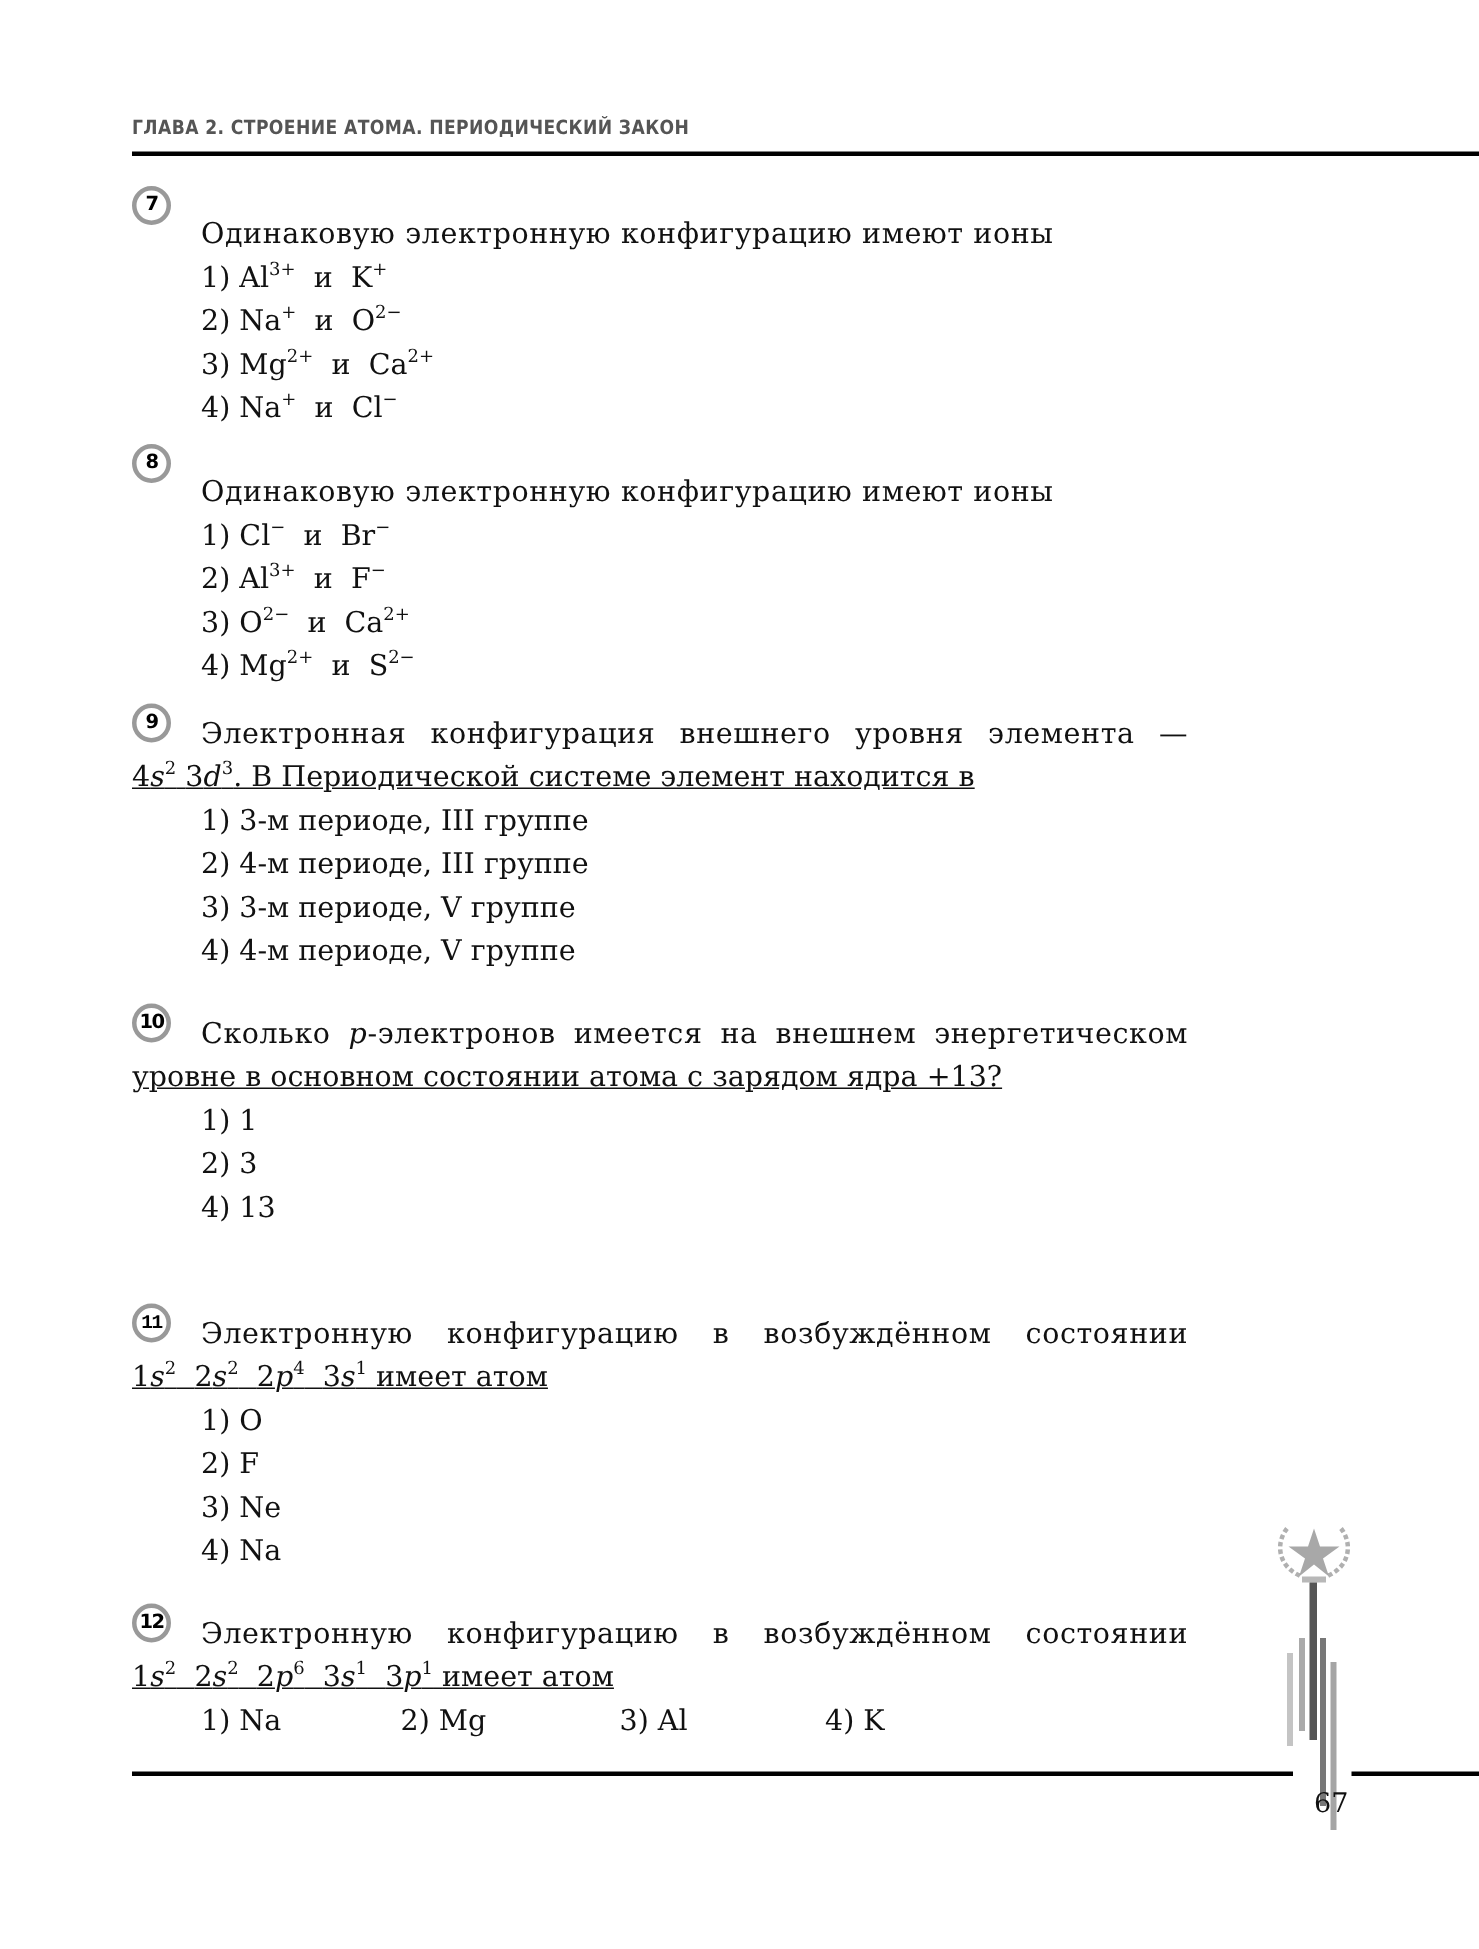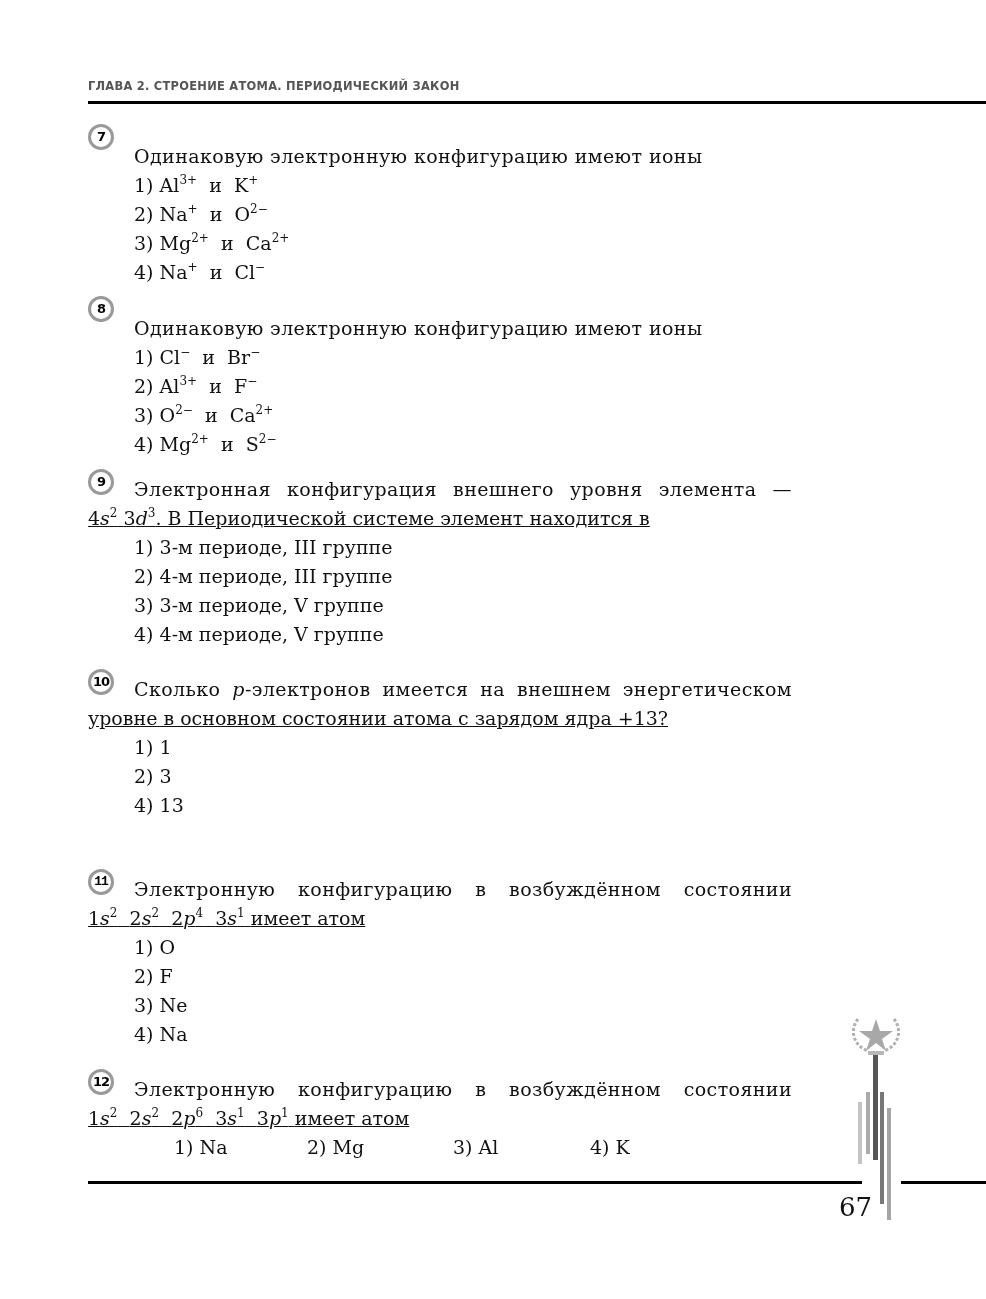--- a/index.html
+++ b/index.html
@@ -15,21 +15,21 @@
   .q .opt { display: block; padding-left: 46px; }
   .badge { position: absolute; left: 0; width: 26px; height: 26px; border: 3px solid #999; border-radius: 50%;
            box-sizing: border-box; background: #fff; font-family: "DejaVu Sans", "Liberation Sans", sans-serif;
            font-weight: bold; font-size: 13px; line-height: 20px; text-align: center; color: #000; letter-spacing: -1px; }
   sup { font-size: 12px; vertical-align: 8px; line-height: 0; }
   i { font-style: italic; }
   .row4 { display: flex; padding-left: 46px; }
   .row4 span.cell { display: inline-block; }
   .bottom-rule-l { position: absolute; left: 88px; top: 1181px; width: 774px; height: 3px; background: #000; }
   .bottom-rule-r { position: absolute; left: 901px; top: 1181px; width: 85px; height: 3px; background: #000; }
-  .page-num { position: absolute; left: 839px; top: 1192px; font-size: 26px; }
+  .page-num { position: absolute; left: 876px; top: 1192px; font-size: 18px; }
   .bar { position: absolute; }
   .emblem { position: absolute; left: 848px; top: 1013px; width: 56px; height: 44px; }
 </style>
 </head>
 <body>
 
 <div class="header">ГЛАВА 2. СТРОЕНИЕ АТОМА. ПЕРИОДИЧЕСКИЙ ЗАКОН</div>
 <div class="top-rule"></div>
 
 <div class="q" style="top:130px;">
@@ -77,21 +77,21 @@
   <span class="opt">2) F</span>
   <span class="opt">3) Ne</span>
   <span class="opt">4) Na</span>
 </div>
 
 <div class="q" style="top:1075px;">
   <div class="badge" style="top:-6px;">12</div>
   <span class="lead">Электронную конфигурацию в возбуждённом состоянии</span>
   <span class="cont"><span>1</span><i>s</i><sup>2</sup>&nbsp; <span>2</span><i>s</i><sup>2</sup>&nbsp; <span>2</span><i>p</i><sup>6</sup>&nbsp; <span>3</span><i>s</i><sup>1</sup>&nbsp; <span>3</span><i>p</i><sup>1</sup> <span>имеет атом</span></span>
   <div class="row4">
-    <span class="cell" style="width:133px;margin-left:40px;">1) Na</span>
+    <span class="cell" style="width:133px;">1) Na</span>
     <span class="cell" style="width:146px;">2) Mg</span>
     <span class="cell" style="width:137px;">3) Al</span>
     <span class="cell">4) K</span>
   </div>
 </div>
 
 <svg class="emblem" viewBox="0 0 56 44">
   <g fill="none" stroke="#b0b0b0" stroke-width="3" stroke-dasharray="3 2">
     <path d="M10 6 C2 16 4 32 20 38"></path>
     <path d="M46 6 C54 16 52 32 36 38"></path>

